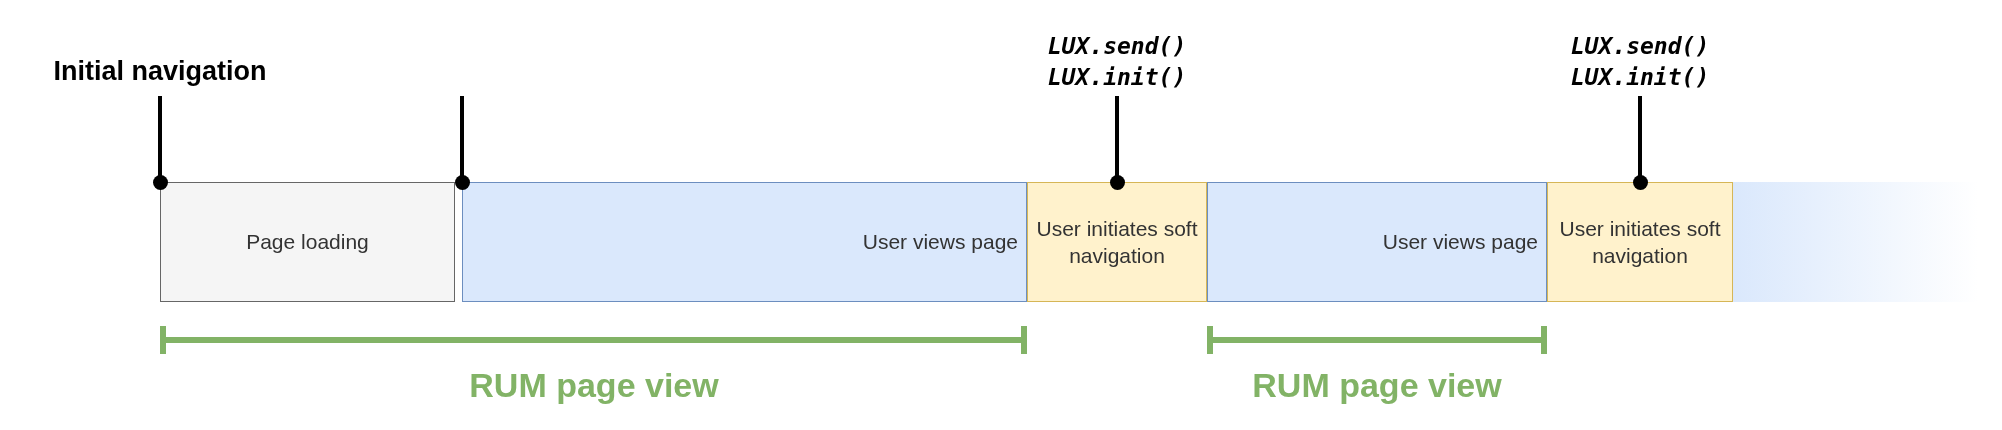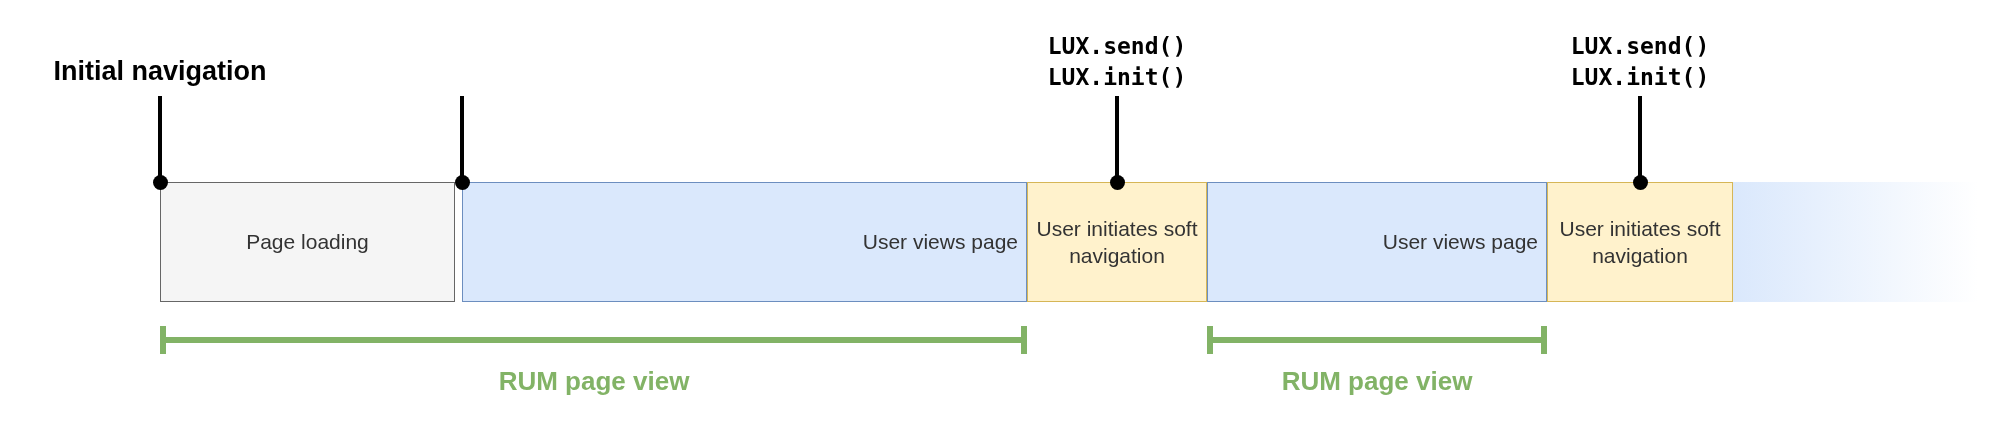--- a/index.html
+++ b/index.html
@@ -54,20 +54,21 @@
     text-align: center;
     white-space: nowrap;
     color: #000000;
   }
   .callout-label.plain { font-size: 27px; font-weight: bold; }
   .callout-label.code  {
     font-family: "DejaVu Sans Mono", "Liberation Mono", monospace;
     font-weight: bold;
     font-size: 23px;
     line-height: 31px;
+    font-style: italic;
   }
   .callout-line {
     position: absolute;
     width: 4px;
     top: 96px;
     height: 86px;
     background: var(--callout-line, #000000);
   }
   .callout-dot {
     position: absolute;
@@ -103,21 +104,21 @@
     left: 0; right: 0;
     top: 11px;
     height: 6px;
     background: var(--bracket-green, #82b366);
   }
   .bracket-label {
     position: absolute;
     transform: translateX(-50%);
     top: 366px;
     font-weight: bold;
-    font-size: 26px;
+    font-size: 34px;
     color: var(--bracket-green, #82b366);
     white-space: nowrap;
   }
   .b1 { left: 160px;  width: 867px; }
   .b1-label { left: 594px; }
   .b2 { left: 1207px; width: 340px; }
   .b2-label { left: 1377px; }
 </style>
 </head>
 <body>

